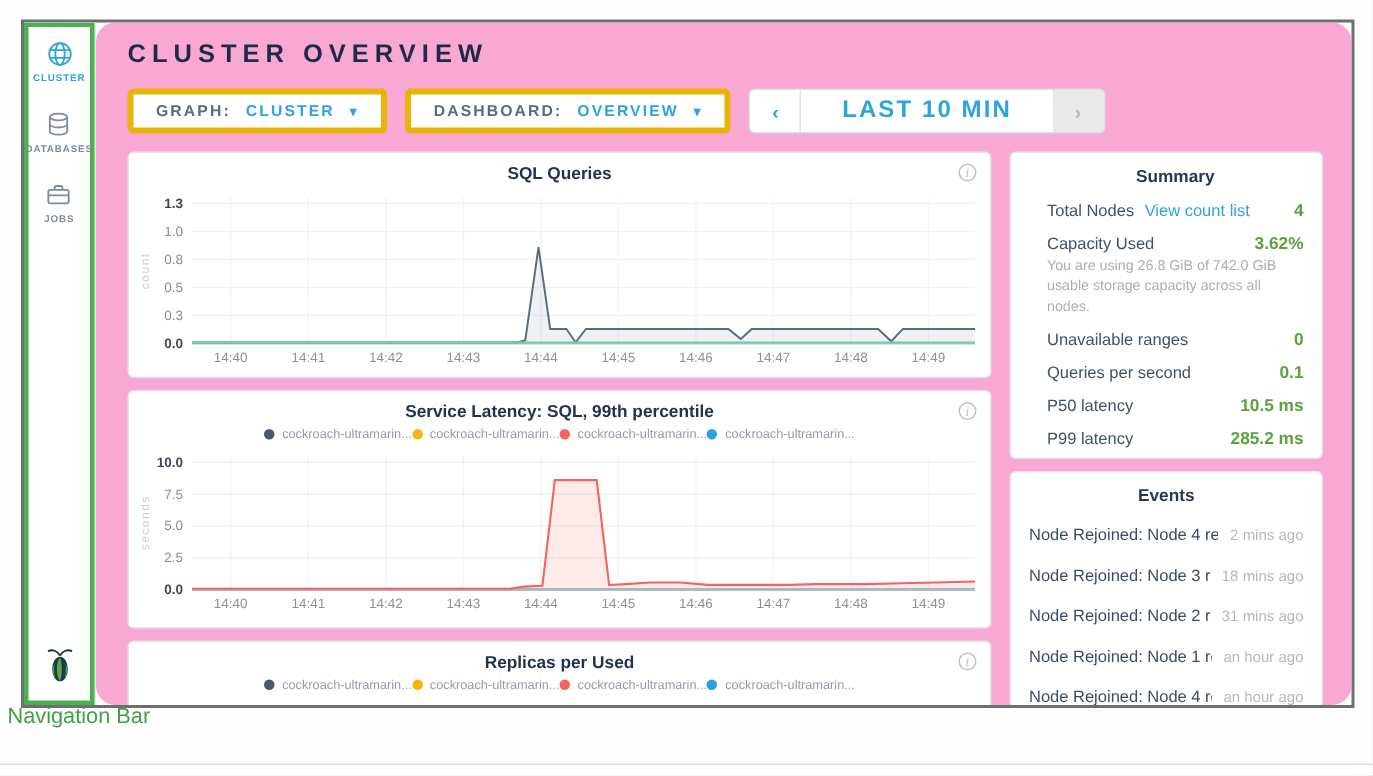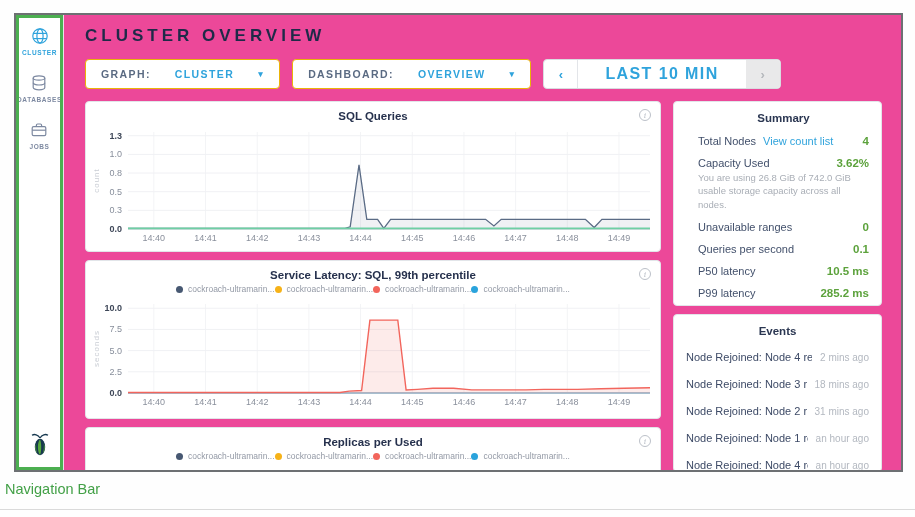--- a/index.html
+++ b/index.html
@@ -14,26 +14,26 @@
   .sidebar { position:relative; width:48px; flex-shrink:0; background:#fff;
              border-right:1px solid #e4e6e9; display:flex; flex-direction:column; align-items:center; padding-top:11px; }
   .green-box { position:absolute; inset:0; border:3px solid #4caf50; pointer-events:none; z-index:6; }
   .nav-item { display:flex; flex-direction:column; align-items:center; margin-bottom:17px; cursor:pointer; }
   .nav-icon { width:20px; height:20px; display:block; margin-bottom:3px; }
   .nav-label { font-size:6.5px; font-weight:bold; letter-spacing:.6px; color:#7d89a1; }
   .nav-label.active { color:#2fa3dc; }
   .logo-wrap { margin-top:auto; margin-bottom:9px; }
 
   
-  .main { flex:1; padding:8px 0 0 21px; background:#ec4899; }
+  .main { flex:1; padding:8px 0 0 21px; background:#f9a8d4;border-radius:13px; }
   h1.page-title { font-size:17px; font-weight:bold; letter-spacing:4px; color:#1e2a48; line-height:22px; margin:2px 0 12px; }
 
   .toolbar { display:flex; gap:12px; margin-bottom:12px; align-items:center; }
-  .dd-btn { height:30px; display:flex; align-items:center; gap:24px; padding:0 15px;
-            background:#fff; border:1px solid #eab308; border-radius:4px; cursor:pointer;
+  .dd-btn { height:30px; display:flex; align-items:center; gap:10px; padding:0 15px;
+            background:#fff; border:4px solid #eab308; border-radius:4px; cursor:pointer;
             font-size:10.5px; font-weight:bold; letter-spacing:1.4px; }
   .dd-label { color:#5a6a82; }
   .dd-value { color:#2fa3dc; }
   .dd-caret { color:#2fa3dc; font-size:9px; }
   .time-widget { height:30px; display:flex; align-items:stretch; border:1px solid #d9dce1; border-radius:4px; overflow:hidden; background:#fff; }
   .tw-prev, .tw-next { width:34px; display:flex; align-items:center; justify-content:center; font-size:13px; font-weight:bold; cursor:pointer; }
   .tw-prev { color:#2fa3dc; border-right:1px solid #e3e5e9; }
   .tw-range { display:flex; align-items:center; padding:0 27px; color:#2fa3dc; font-size:16px; font-weight:bold; letter-spacing:1.4px; cursor:pointer; }
   .tw-next { background:#e9e9ea; color:#b4b7bc; }
 
@@ -61,21 +61,21 @@
   .sum-label { font-size:11px; color:#42506b; margin-right:7px; }
   .sum-link { font-size:11px; color:#2fa3dc; cursor:pointer; }
   .sum-value { margin-left:auto; font-size:11.5px; font-weight:bold; color:#5ca23c; white-space:nowrap; }
   .sum-caption { padding:0 14px 5px 12px; margin-top:-3px; font-size:9.5px; line-height:1.4; color:#a9aeb6; }
 
   .event-row { display:flex; align-items:baseline; padding:7.5px 12px; }
   .event-text { flex:1; font-size:11px; color:#3d4a66; white-space:nowrap; overflow:hidden; }
   .event-time { margin-left:8px; font-size:10px; color:#b3b8c0; white-space:nowrap; }
 
   
-  .annotation-caption { position:absolute; left:5px; top:481px; font-size:14.5px; color:#43a047; }
+  .annotation-caption { position:absolute; left:5px; top:470px; font-size:14.5px; color:#43a047; }
   .bottom-divider { position:absolute; left:0; right:0; top:509px; border-top:1px solid #dadada; }
 </style>
 </head>
 <body>
 
 <div class="page">
 
   <div class="frame">
 
     <nav class="sidebar">

